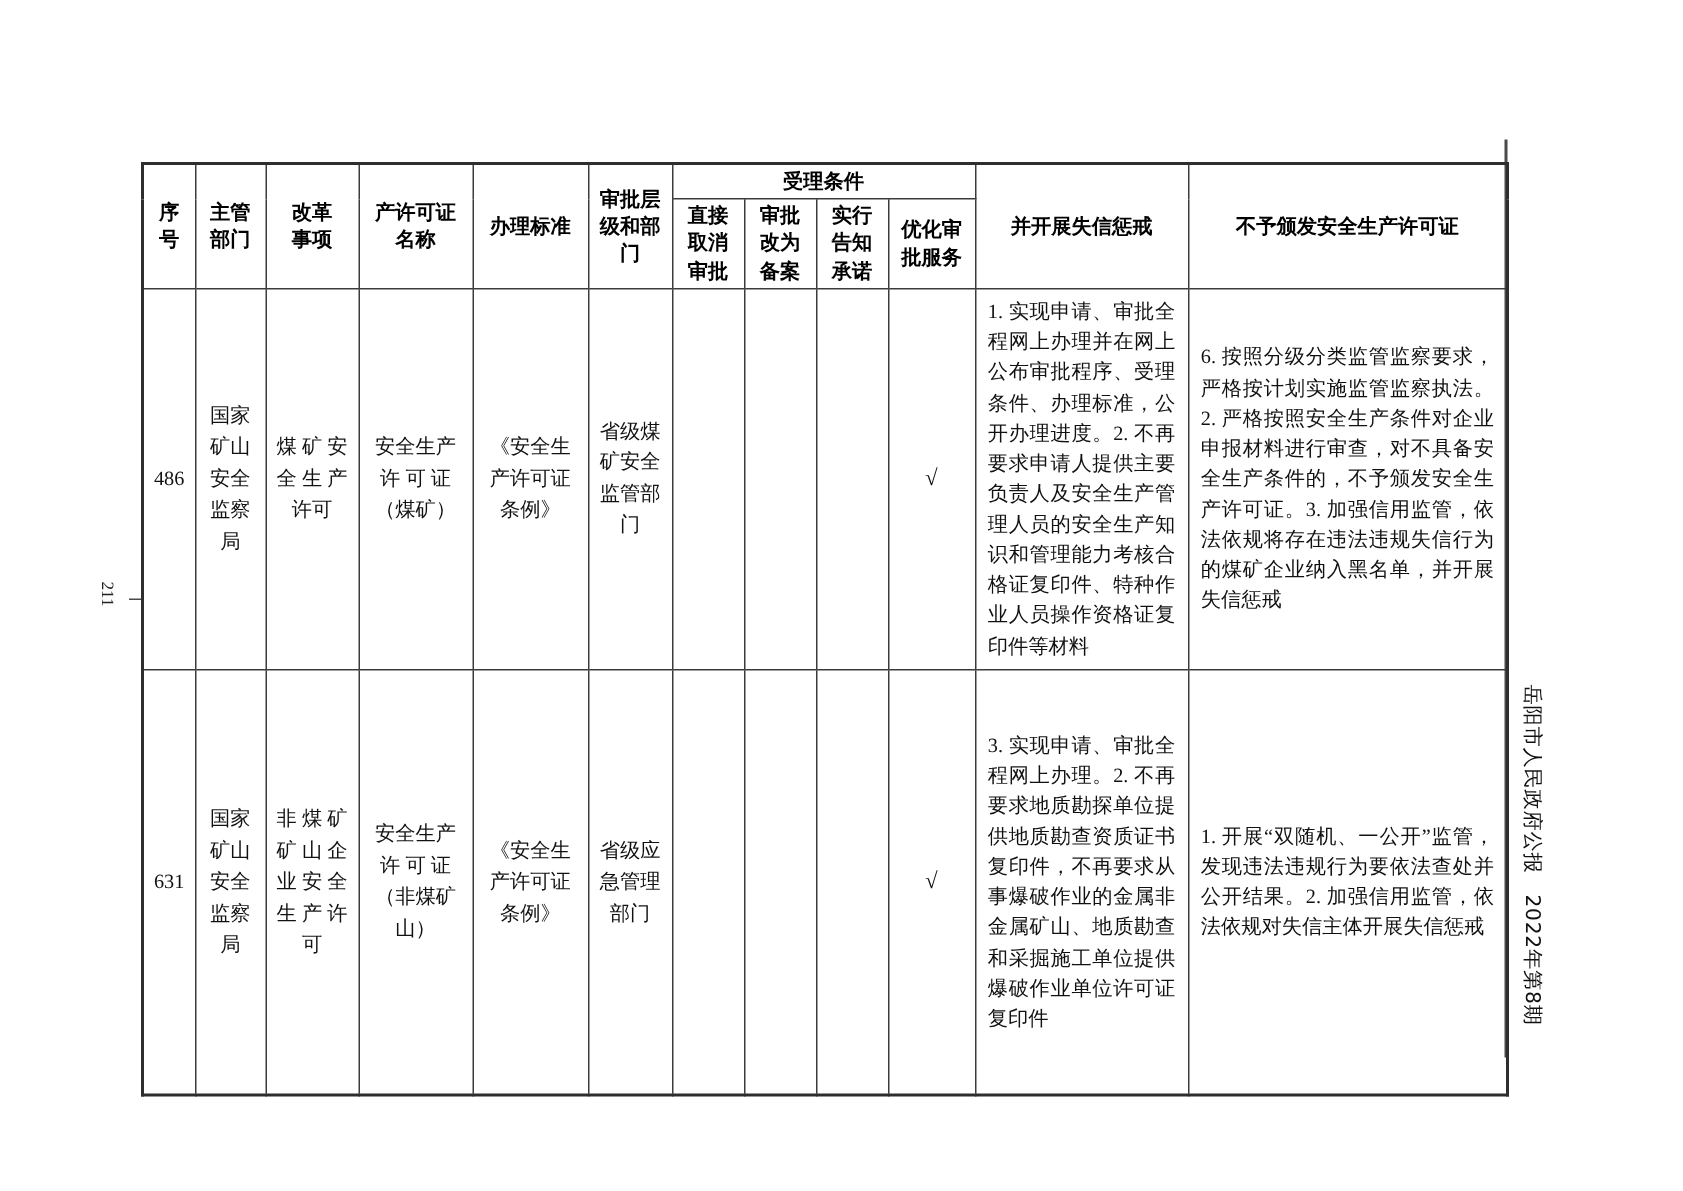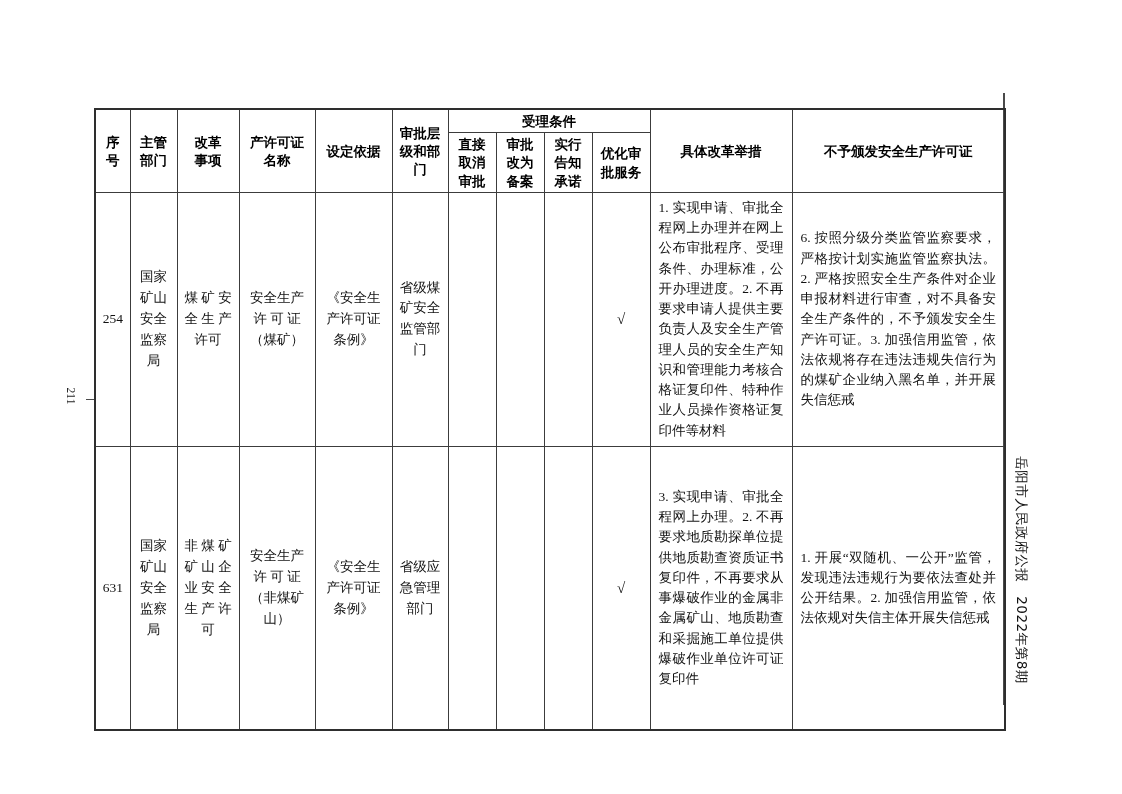--- a/index.html
+++ b/index.html
@@ -91,45 +91,45 @@
     <thead>
       <tr class="hdr-group">
         <th rowspan="2">序
 号</th>
         <th rowspan="2">主管
 部门</th>
         <th rowspan="2">改革
 事项</th>
         <th rowspan="2">产许可证
 名称</th>
-        <th rowspan="2">设定依据</th>
+        <th rowspan="2">办理标准</th>
         <th rowspan="2">审批层
 级和部
 门</th>
         <th colspan="4">受理条件</th>
-        <th rowspan="2">具体改革举措</th>
+        <th rowspan="2">并开展失信惩戒</th>
         <th rowspan="2">不予颁发安全生产许可证</th>
       </tr>
       <tr class="hdr-sub">
         <th>直接
 取消
 审批</th>
         <th>审批
 改为
 备案</th>
         <th>实行
 告知
 承诺</th>
         <th>优化审
 批服务</th>
       </tr>
     </thead>
     <tbody>
       <tr class="row-486">
-        <td class="c-center">254</td>
+        <td class="c-center">486</td>
         <td class="c-center">国家
 矿山
 安全
 监察
 局</td>
         <td class="c-center">煤 矿 安
 全 生 产
 许可</td>
         <td class="c-center">安全生产
 许 可 证

